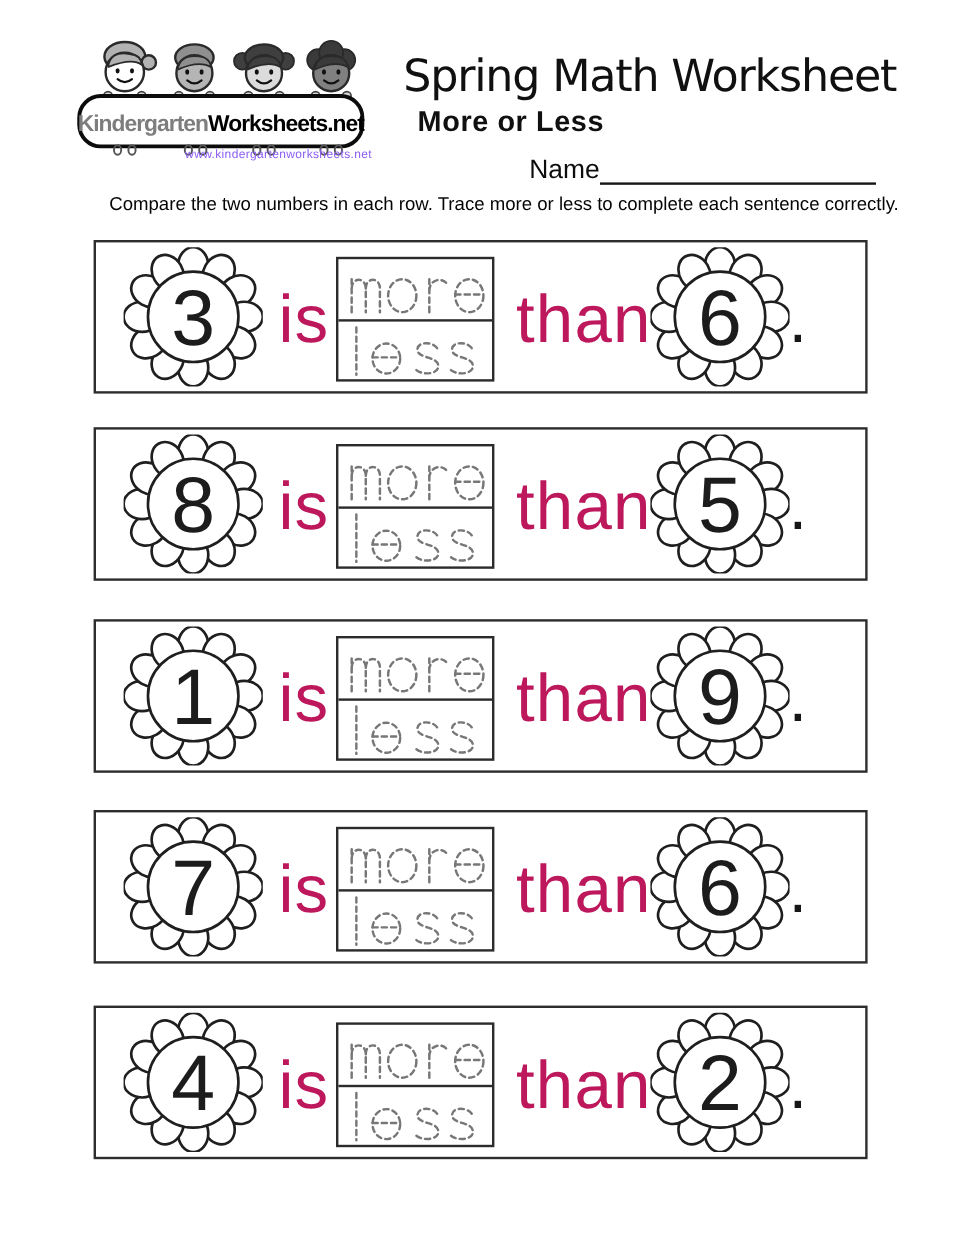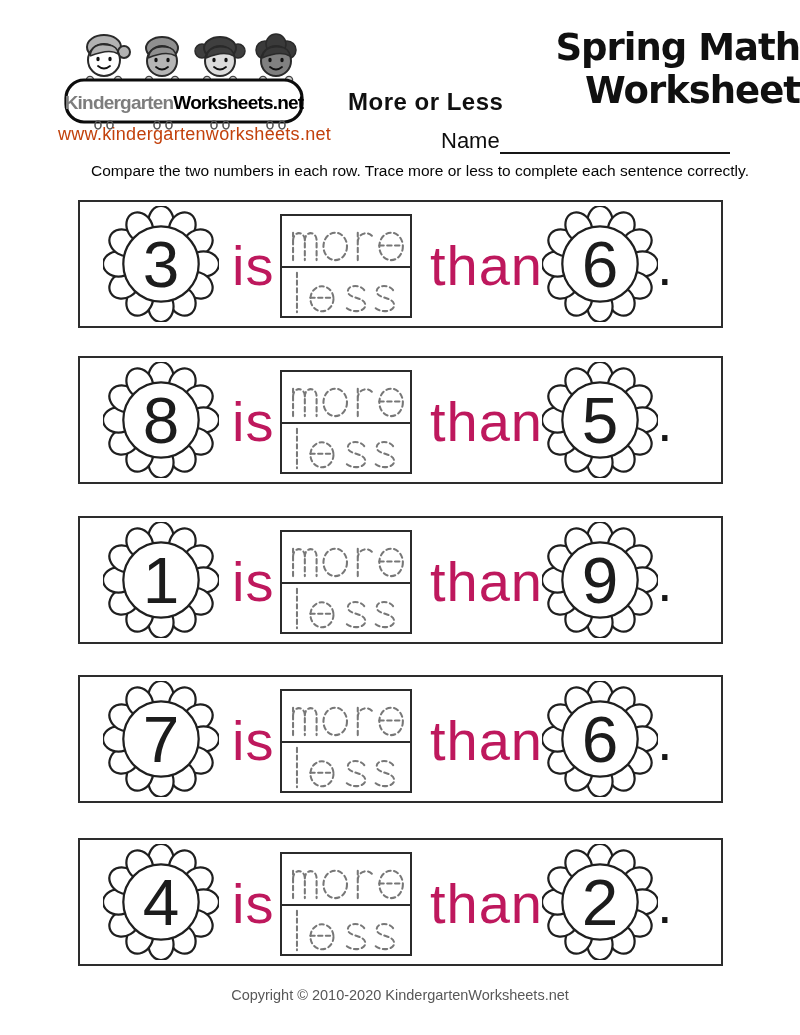--- a/index.html
+++ b/index.html
@@ -3,23 +3,23 @@
 <meta charset="utf-8">
 <style>
   html,body{margin:0;padding:0;}
   body{
     width:800px;height:1035px;background:#ffffff;position:relative;
     font-family:"Liberation Sans",sans-serif;color:#161616;overflow:hidden;
   }
   .abs{position:absolute;}
   
   .logo-wrap{left:62px;top:28px;width:244px;height:102px;}
-  .site-url{left:58px;top:124px;width:252px;text-align:left;
-    font-size:18px;color:#c2410c;letter-spacing:.3px;}
-  .title{left:336px;top:26px;font-size:37px;font-weight:700;margin:0;
+  .site-url{left:58px;top:124px;width:252px;text-align:right;
+    font-size:10px;color:#8b5cf6;letter-spacing:.3px;}
+  .title{left:336px;top:42px;font-size:37px;font-weight:400;margin:0;
     font-family:"DejaVu Sans",sans-serif;letter-spacing:-1px;color:#101010;text-align:right;}
   .subtitle{left:338px;top:78px;font-size:24px;font-weight:700;margin:10px;
     letter-spacing:.5px;color:#101010;}
   .name-row{left:441px;top:118px;display:flex;align-items:flex-end;}
   .name-label{font-size:22px;color:#0d0d0d;}
   .name-blank{display:inline-block;width:230px;height:34px;
     border-bottom:2.5px solid #161616;}
   .instructions{left:0;top:162px;width:800px;text-align:center;margin:0;
     font-size:15.5px;color:#050505;padding-left:20px;}
   
@@ -292,14 +292,13 @@
   </div>
   <span class="word word-than">than</span>
   <svg class="flower flower-right" viewBox="0 0 120 120">
     <use href="#flower-shape" xlink:href="#flower-shape"></use>
     <text class="flower-num" x="60" y="84" text-anchor="middle">2</text>
   </svg>
   <span class="period">.</span>
 </section>
 
 <div class="abs footer">
-  <div>Copyright © 2010-2020 KindergartenWorksheets.net</div>
 </div>
 
 </body></html>

